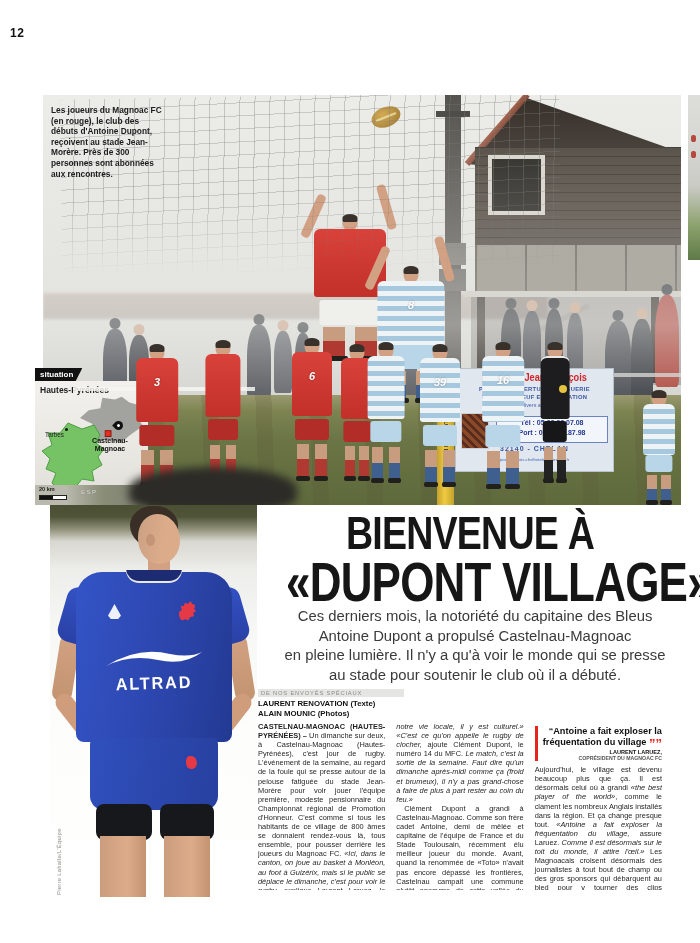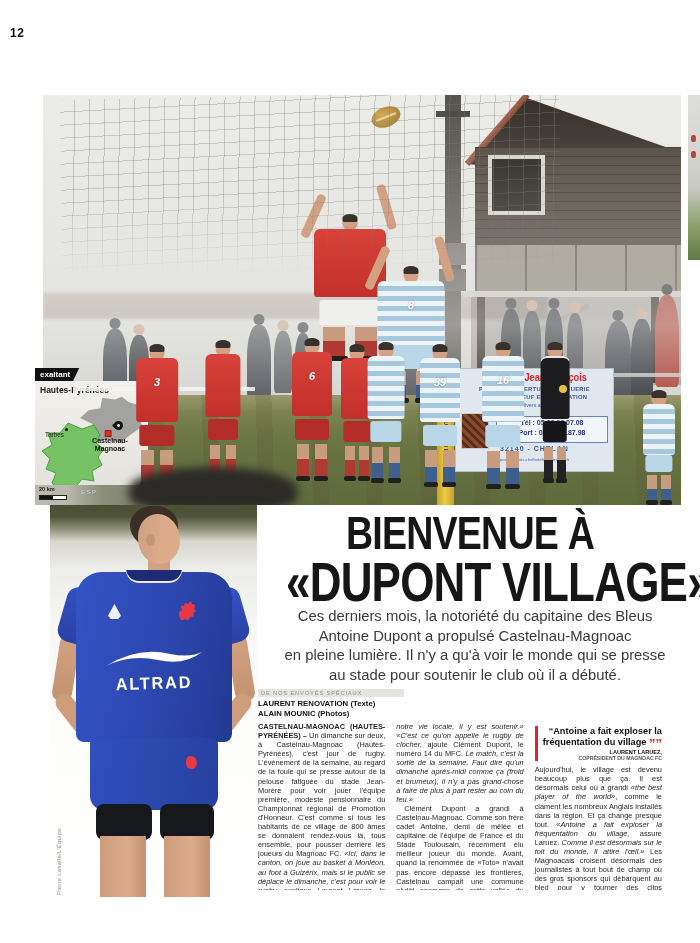--- a/index.html
+++ b/index.html
@@ -340,29 +340,30 @@
           <i class="f-head"></i>
           <i class="f-torso"></i>
           <i class="f-shorts"></i>
           <i class="f-leg l"></i>
           <i class="f-leg r"></i>
         </div>
       </div>
     <div class="ball"></div>
     <div class="net"></div>
     <div class="mudhead"></div>
+    <figcaption class="caption">Les joueurs du Magnoac FC (en rouge), le club des débuts d'Antoine Dupont, reçoivent au stade Jean-Morère. Près de 300 personnes sont abonnées aux rencontres.</figcaption>
   </figure>
 
   <div id="sliver" class="abs">
     <i style="top:40px"></i>
     <i style="top:56px"></i>
   </div>
 
   <aside id="map" class="abs">
-    <div class="m-tab">exaltant</div>
+    <div class="m-tab">situation</div>
     <div class="m-panel">
       <div class="m-title">Hautes-Pyrénées</div>
       <svg class="m-fr" width="66" height="48" viewBox="0 0 68 48">
         <path d="M24,1 L37,3 L44,0 L52,6 L67,10 L60,22 L66,30 L52,40 L44,47 L30,44 L18,46 L10,36 L14,28 L1,22 L10,14 L22,12 Z" fill="#a2a29e"></path>
         <rect x="27" y="35" width="6" height="6" fill="#e03024" stroke="#8f1810" stroke-width="1"></rect>
       </svg>
       <svg class="m-dept" width="82" height="74" viewBox="0 0 82 74">
         <path d="M30,2 L44,8 L56,4 L62,14 L58,22 L66,28 L60,36 L64,44 L54,50 L56,60 L44,58 L36,68 L24,72 L14,62 L18,52 L8,48 L12,38 L4,30 L14,24 L10,12 L22,12 Z" fill="#76c366" stroke="#4f9e44" stroke-width="1"></path>
       </svg>
       <i class="m-dot abs"></i>
@@ -427,21 +428,21 @@
     <span class="kicker">DE NOS ENVOYÉS SPÉCIAUX</span>
     <span class="bl-name">LAURENT RENOVATION (Texte)</span>
     <span class="bl-name">ALAIN MOUNIC (Photos)</span>
   </div>
 
   <div id="article" class="abs">
     <div class="col">
         <p><span class="lead">CASTELNAU-MAGNOAC (HAUTES-PYRÉNÉES) – </span><span>Un dimanche sur deux, à Castelnau-Magnoac (Hautes-Pyrénées), c'est jour de rugby. L'événement de la semaine, au regard de la foule qui se presse autour de la pelouse fatiguée du stade Jean-Morère pour voir jouer l'équipe première, modeste pensionnaire du Championnat régional de Promotion d'Honneur. C'est comme si tous les habitants de ce village de 800 âmes se donnaient rendez-vous là, tous ensemble, pour pousser derrière les joueurs du Magnoac FC. </span><span class="it">«Ici, dans le canton, on joue au basket à Monléon, au foot à Guizérix, mais si le public se déplace le dimanche, c'est pour voir le rugby, </span><span>explique Laurent Laruez, le coprésident du club. </span></p>
       </div>
     <div class="col">
-        <p><span class="it">notre vie locale, il y est soutenir.» «C'est ce qu'on appelle le rugby de clocher, </span><span>ajoute Clément Dupont, le numéro 14 du MFC. </span><span class="it">Le match, c'est la sortie de la semaine. Faut dire qu'un dimanche après-midi comme ça (froid et brumeux), il n'y a pas grand-chose à faire de plus à part rester au coin du feu.»</span></p>
+        <p><span class="it">notre vie locale, il y est culturel.» «C'est ce qu'on appelle le rugby de clocher, </span><span>ajoute Clément Dupont, le numéro 14 du MFC. </span><span class="it">Le match, c'est la sortie de la semaine. Faut dire qu'un dimanche après-midi comme ça (froid et brumeux), il n'y a pas grand-chose à faire de plus à part rester au coin du feu.»</span></p>
         <p class="indent"><span>Clément Dupont a grandi à Castelnau-Magnoac. Comme son frère cadet Antoine, demi de mêlée et capitaine de l'équipe de France et du Stade Toulousain, récemment élu meilleur joueur du monde. Avant, quand la renommée de «Toto» n'avait pas encore dépassé les frontières, Castelnau campait une commune plutôt anonyme de cette vallée du Magnoac posée aux confins des Hautes-Pyrénées, de la Haute-Garonne et du Gers. Elle avait sa petite zone industrielle, son lac abreuvé d'eau des Pyrénées par le canal de la Neste, son marché du samedi sur la grande place de l'Es-</span></p>
       </div>
     <div class="col">
         <div class="pq">
           <div class="pq-text"><span class="pq-open">“</span><span>Antoine a fait exploser la fréquentation du village </span><span class="pq-close">””</span></div>
           <div class="pq-attr">LAURENT LARUEZ,</div>
           <div class="pq-role">COPRÉSIDENT DU MAGNOAC FC</div>
         </div>
         <p><span>Aujourd'hui, le village est devenu beaucoup plus que ça. Il est désormais celui où a grandi </span><span class="it">«the best player of the world»</span><span>, comme le clament les nombreux Anglais installés dans la région. Et ça change presque tout. </span><span class="it">«Antoine a fait exploser la fréquentation du village, </span><span>assure Laruez. </span><span class="it">Comme il est désormais sur le toit du monde, il attire l'œil.» </span><span>Les Magnoacais croisent désormais des journalistes à tout bout de champ ou des gros sponsors qui débarquent au bled pour y tourner des clips publicitaires avec</span></p>
       </div>

